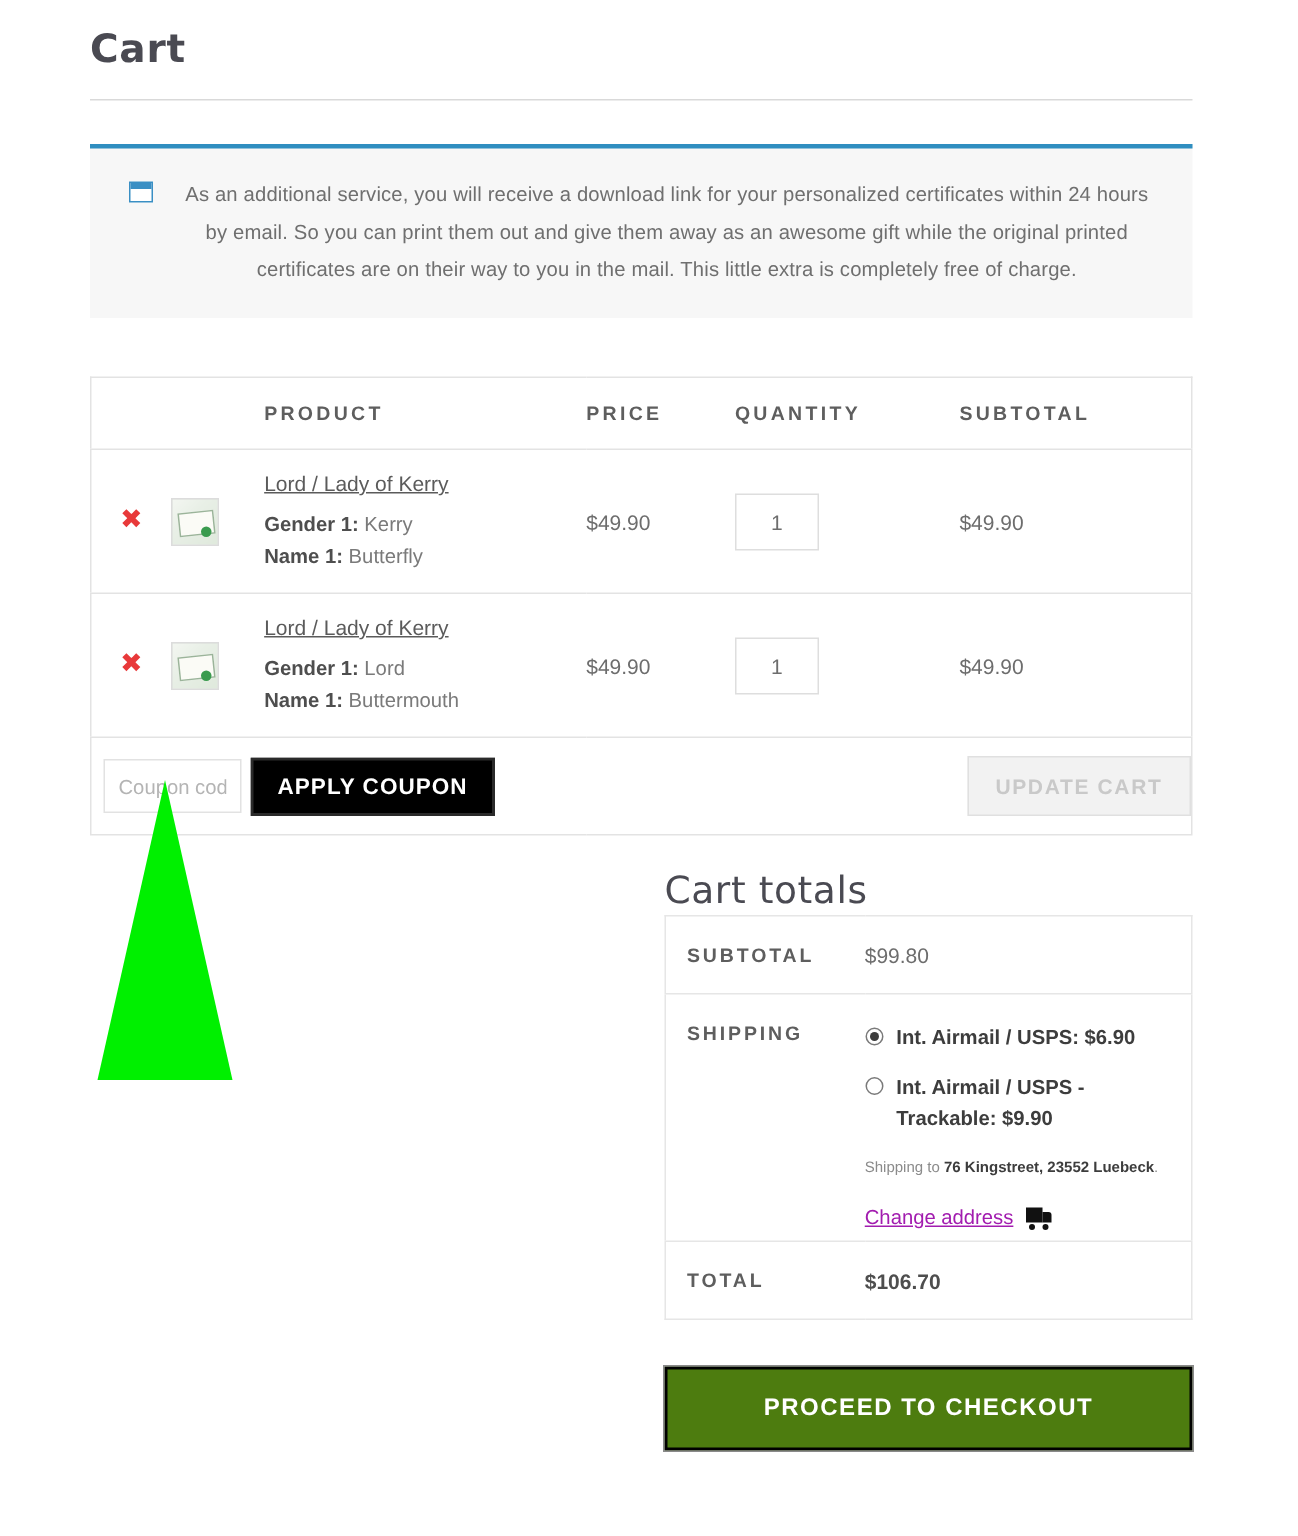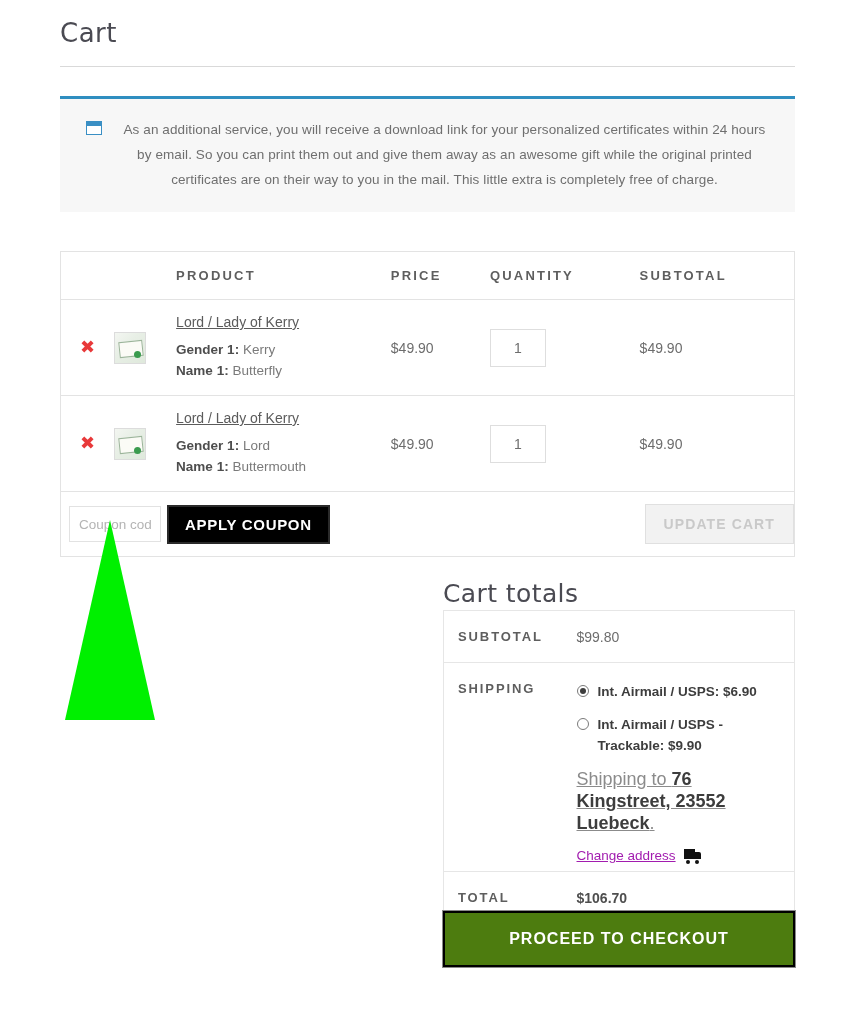--- a/index.html
+++ b/index.html
@@ -13,21 +13,21 @@
   }
 
   #page { position: relative; width: 865px; height: 1024px; }
 
   
   .page-title-wrap {
     position: absolute; left: 60px; top: 18px; width: 735px;
   }
   .page-title {
     font-size: 26px;
-    font-weight: 400;
+    font-weight: 700;
     color: #4a4a52;
     letter-spacing: .5px;
     margin: 0 0 18px 0;
     font-family: "DejaVu Sans", sans-serif;
   }
   .title-rule {
     height: 1px; background: #d9d9d9; width: 735px;
   }
 
   
@@ -255,24 +255,23 @@
     cursor: pointer;
   }
   .radio.checked::after {
     content: "";
     position: absolute; left: 2px; top: 2px;
     width: 6px; height: 6px; border-radius: 50%;
     background: #3d3d3d;
   }
   .ship-dest {
     margin-top: 0;
-    font-size: 18px;
+    font-size: 10px;
     line-height: 22px;
     color: #8b8b8b;
-    text-decoration: underline;
   }
   .ship-dest b { color: #3d3d3d; }
   .change-addr {
     margin-top: 14px;
     display: flex; align-items: center;
   }
   .change-addr-link {
     font-size: 13.5px;
     color: #a21caf;
     text-decoration: underline;

